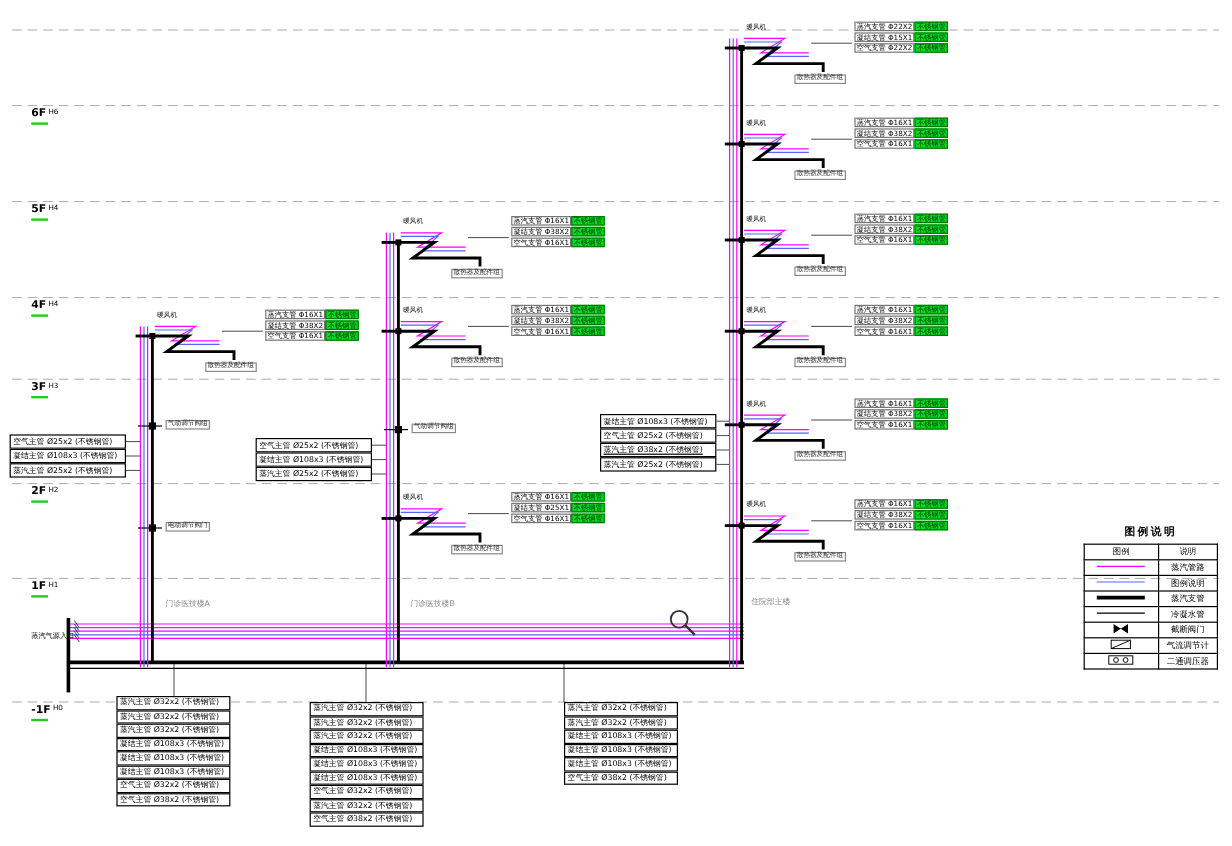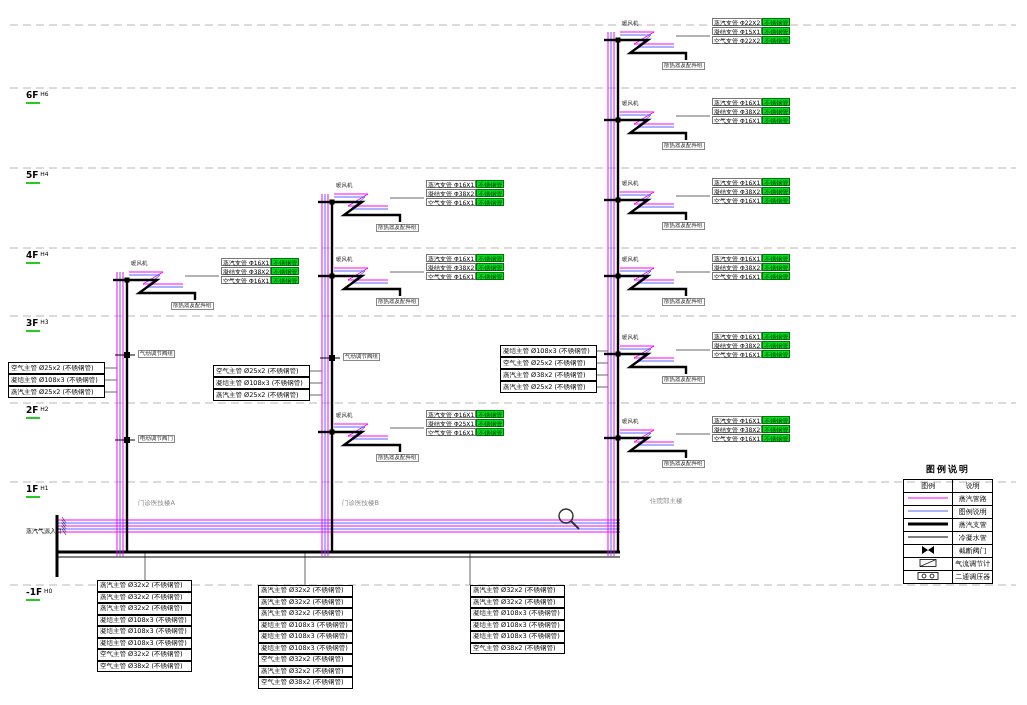--- a/index.html
+++ b/index.html
@@ -14,21 +14,21 @@
   .glabel{position:absolute;display:flex;height:8px;line-height:8px;font-size:6px;white-space:nowrap;}
   .glabel .gt{background:#fff;border:0.5px solid #777;padding:0 1px;color:#000;}
   .glabel .gh{background:#00dd22;border:0.5px solid #007700;padding:0 1px;color:#003300;}
   .tbl{position:absolute;}
   .trow{box-sizing:border-box;border:0.6px solid #000;background:#fff;font-size:6.5px;
         display:flex;align-items:center;padding:0 2px;overflow:hidden;white-space:nowrap;}
   .note{font-size:5.5px;color:#222;background:#fff;border:0.4px solid #888;padding:0 1px;}
   .unit{font-size:5.5px;color:#222;}
   .bname{font-size:6.5px;color:#888;}
   .inlet{font-size:6px;color:#000;}
-  #legend{position:absolute;left:903px;top:463px;width:90px;}
+  #legend{position:absolute;left:903px;top:437px;width:112px;}
   #legend .ltitle{font-weight:bold;font-size:9px;text-align:center;margin-bottom:3px;letter-spacing:2px;}
   #legend table{border-collapse:collapse;width:100%;}
   #legend th,#legend td{border:0.7px solid #000;font-size:7px;height:12px;text-align:center;padding:0;font-weight:normal;}
 </style>
 </head>
 <body>
 
 <div id="stage">
   <svg id="diagram-svg" xmlns="http://www.w3.org/2000/svg">
       <line x1="10" y1="25" x2="1016" y2="25" stroke="#999999" stroke-width="0.7" stroke-dasharray="8 5"></line>
@@ -142,21 +142,21 @@
       <polyline points="620,433 651,433 637,445 674,445" fill="none" stroke="#5566ff" stroke-width="1"></polyline>
       <polyline points="618,438 648,438 630,451 686,451 686,458" fill="none" stroke="#000000" stroke-width="2.4"></polyline>
       <line x1="676" y1="434" x2="710" y2="434" stroke="#000" stroke-width="0.6"></line>
       <rect x="615.5" y="435.5" width="5" height="5" fill="#000"></rect>
       <circle cx="566" cy="516" r="7" fill="none" stroke="#333" stroke-width="1.5"></circle>
       <line x1="571" y1="521" x2="579" y2="529" stroke="#333" stroke-width="2"></line>
     </svg>
   <div id="labels">
     <div class="lbl bname" style="left:138px;top:500px;">门诊医技楼A</div>
     <div class="lbl bname" style="left:342px;top:500px;">门诊医技楼B</div>
-    <div class="lbl bname" style="left:650px;top:498px;">住院部主楼</div>
+    <div class="lbl bname" style="left:626px;top:498px;">住院部主楼</div>
     <div class="lbl inlet" style="left:26px;top:528px;">蒸汽气源入口</div>
   <div class="lbl floor-label" style="left: 26px; top: 91px;"><span>6F</span><span class="floor-tag"> H6</span></div>
       <div class="tick" style="left: 26px; top: 102px;"></div>
       <div class="lbl floor-label" style="left: 26px; top: 171px;"><span>5F</span><span class="floor-tag"> H4</span></div>
       <div class="tick" style="left: 26px; top: 182px;"></div>
       <div class="lbl floor-label" style="left: 26px; top: 251px;"><span>4F</span><span class="floor-tag"> H4</span></div>
       <div class="tick" style="left: 26px; top: 262px;"></div>
       <div class="lbl floor-label" style="left: 26px; top: 319px;"><span>3F</span><span class="floor-tag"> H3</span></div>
       <div class="tick" style="left: 26px; top: 330px;"></div>
       <div class="lbl floor-label" style="left: 26px; top: 406px;"><span>2F</span><span class="floor-tag"> H2</span></div>
@@ -314,21 +314,21 @@
         <div class="trow" style="width: 97px; height: 12px;">蒸汽主管 Ø25x2 (不锈钢管)</div>
       </div>
       <div class="tbl" style="left: 213px; top: 365px;">
         <div class="trow" style="width: 97px; height: 12px;">空气主管 Ø25x2 (不锈钢管)</div>
         <div class="trow" style="width: 97px; height: 12px;">凝结主管 Ø108x3 (不锈钢管)</div>
         <div class="trow" style="width: 97px; height: 12px;">蒸汽主管 Ø25x2 (不锈钢管)</div>
       </div>
       <div class="tbl" style="left: 500px; top: 345px;">
         <div class="trow" style="width: 97px; height: 12px;">凝结主管 Ø108x3 (不锈钢管)</div>
         <div class="trow" style="width: 97px; height: 12px;">空气主管 Ø25x2 (不锈钢管)</div>
-        <div class="trow" style="width: 97px; height: 12px;">蒸汽主管 Ø38x2 (不锈钢管)</div>
+        <div class="trow" style="width: 97px; height: 12px; text-decoration: underline;">蒸汽主管 Ø38x2 (不锈钢管)</div>
         <div class="trow" style="width: 97px; height: 12px;">蒸汽主管 Ø25x2 (不锈钢管)</div>
       </div>
       <div class="tbl" style="left: 97px; top: 580px;">
         <div class="trow" style="width: 95px; height: 11.5px;">蒸汽主管 Ø32x2 (不锈钢管)</div>
         <div class="trow" style="width: 95px; height: 11.5px;">蒸汽主管 Ø32x2 (不锈钢管)</div>
         <div class="trow" style="width: 95px; height: 11.5px;">蒸汽主管 Ø32x2 (不锈钢管)</div>
         <div class="trow" style="width: 95px; height: 11.5px;">凝结主管 Ø108x3 (不锈钢管)</div>
         <div class="trow" style="width: 95px; height: 11.5px;">凝结主管 Ø108x3 (不锈钢管)</div>
         <div class="trow" style="width: 95px; height: 11.5px;">凝结主管 Ø108x3 (不锈钢管)</div>
         <div class="trow" style="width: 95px; height: 11.5px;">空气主管 Ø32x2 (不锈钢管)</div>

